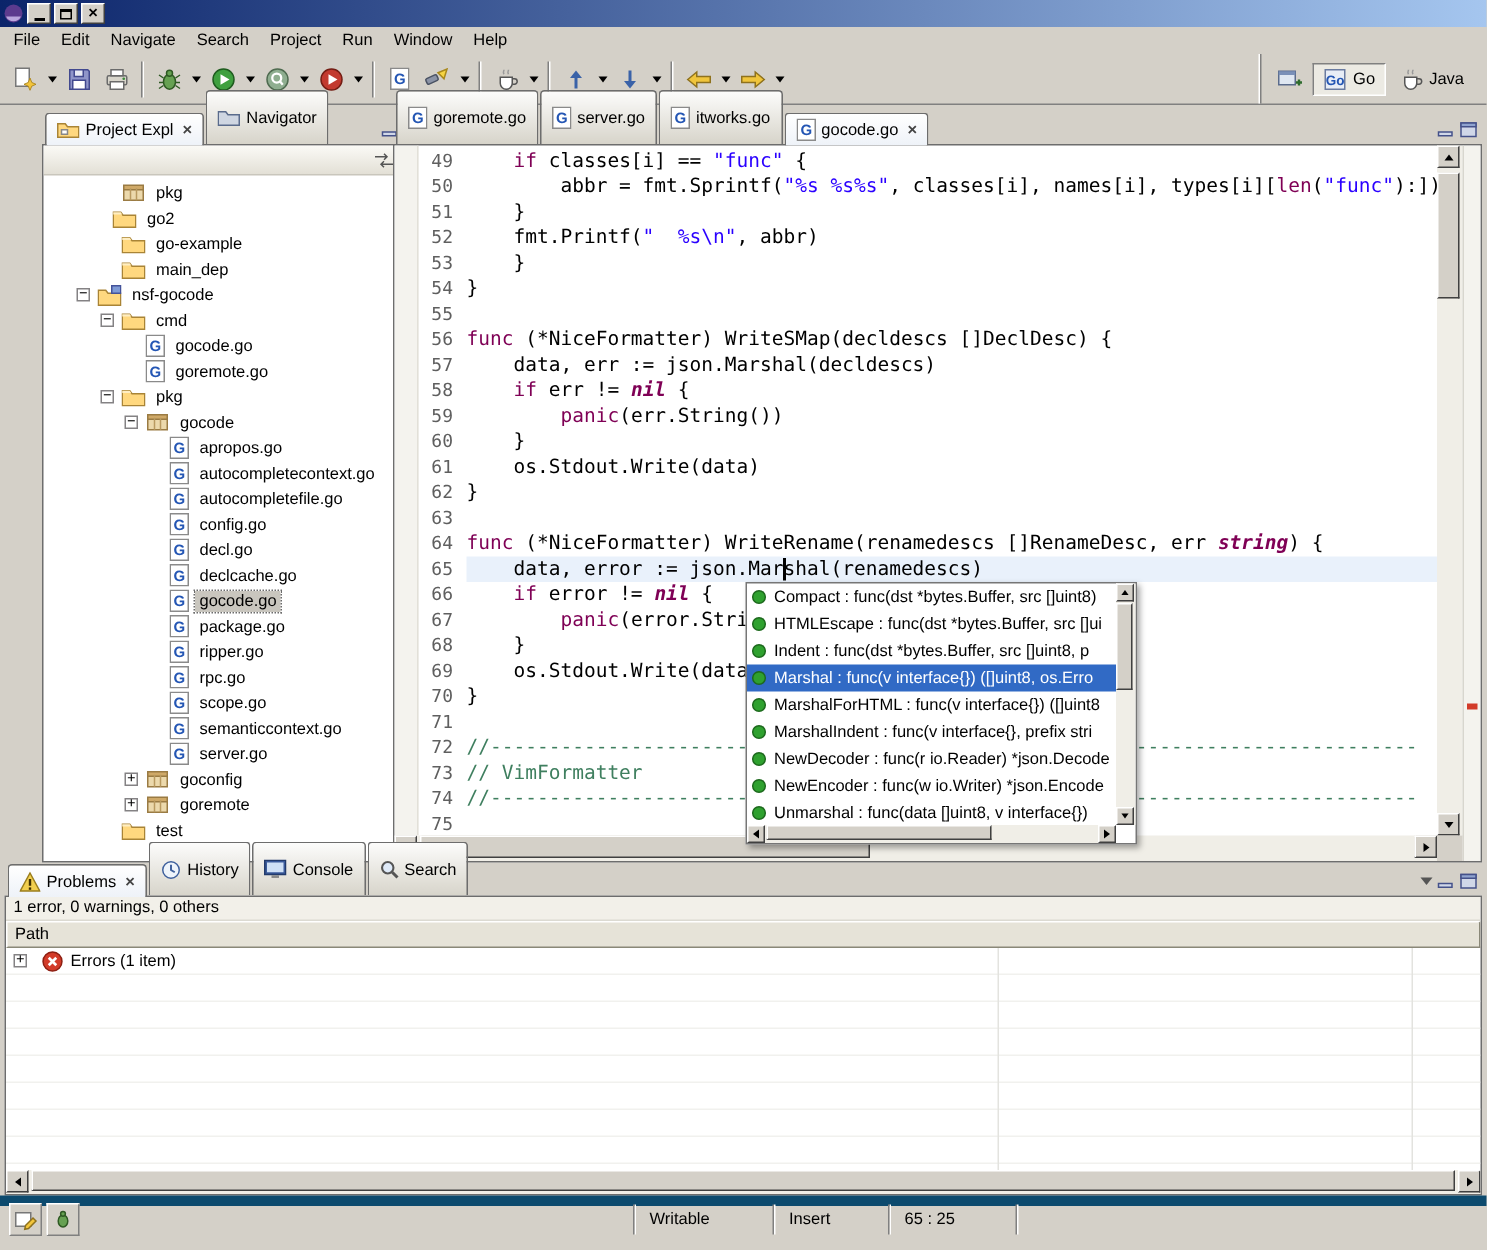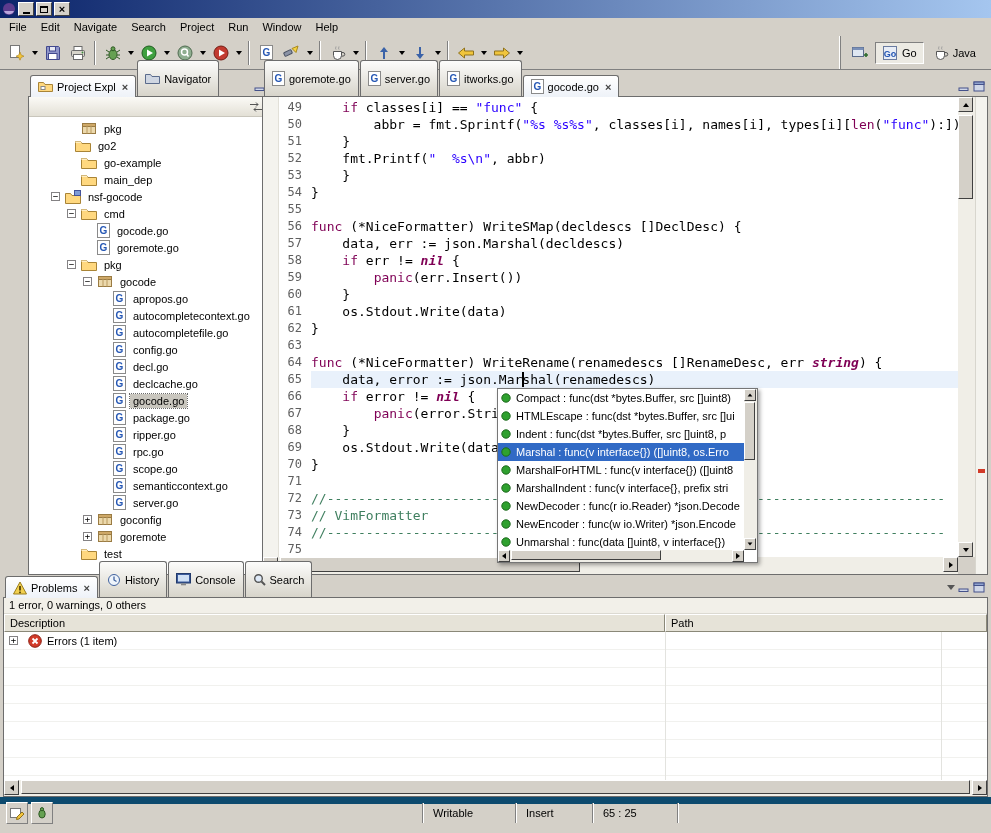--- a/index.html
+++ b/index.html
@@ -764,21 +764,21 @@
       <div class="cline"><span>    </span><span class="kw">if</span><span> classes[i] == </span><span class="str">"func"</span><span> {</span></div>
           <div class="cline"><span>        abbr = fmt.Sprintf(</span><span class="str">"%s %s%s"</span><span>, classes[i], names[i], types[i][</span><span class="kw">len</span><span>(</span><span class="str">"func"</span><span>):])</span></div>
           <div class="cline"><span>    }</span></div>
           <div class="cline"><span>    fmt.Printf(</span><span class="str">"  %s\n"</span><span>, abbr)</span></div>
           <div class="cline"><span>    }</span></div>
           <div class="cline"><span>}</span></div>
           <div class="cline">&nbsp;</div>
           <div class="cline"><span class="kw">func</span><span> (*NiceFormatter) WriteSMap(decldescs []DeclDesc) {</span></div>
           <div class="cline"><span>    data, err := json.Marshal(decldescs)</span></div>
           <div class="cline"><span>    </span><span class="kw">if</span><span> err != </span><span class="kwi">nil</span><span> {</span></div>
-          <div class="cline"><span>        </span><span class="kw">panic</span><span>(err.Insert())</span></div>
+          <div class="cline"><span>        </span><span class="kw">panic</span><span>(err.String())</span></div>
           <div class="cline"><span>    }</span></div>
           <div class="cline"><span>    os.Stdout.Write(data)</span></div>
           <div class="cline"><span>}</span></div>
           <div class="cline">&nbsp;</div>
           <div class="cline"><span class="kw">func</span><span> (*NiceFormatter) WriteRename(renamedescs []RenameDesc, err </span><span class="kwi">string</span><span>) {</span></div>
           <div class="cline current"><span>    data, error := json.Marshal(renamedescs)</span></div>
           <div class="cline"><span>    </span><span class="kw">if</span><span> error != </span><span class="kwi">nil</span><span> {</span></div>
           <div class="cline"><span>        </span><span class="kw">panic</span><span>(error.String())</span></div>
           <div class="cline"><span>    }</span></div>
           <div class="cline"><span>    os.Stdout.Write(data)</span></div>
@@ -962,23 +962,20 @@
           <svg width="12" height="11">
             <rect x="1" y="1" width="10" height="9" fill="#d0d7e8" stroke="#44518a"></rect>
             <rect x="1" y="1" width="10" height="2.5" fill="#8fa3cf" stroke="#44518a"></rect>
           </svg>
         </span>
     </div>
   </div>
   <div id="bottom-body">
     <div id="problems-summary">1 error, 0 warnings, 0 others</div>
     <div id="problems-header">
-        <div class="hcell hcol0">
-          <span>Description</span>
-        </div>
         <div class="hcell hcol2">
           <span>Path</span>
         </div>
       </div>
     <div id="problems-rows">
         <div class="prow">
           <span class="expander">+</span>
           <span class="ico">
             <svg width="14" height="14">
               <circle cx="7" cy="7" r="6.3" fill="#d23b29" stroke="#8e1f12"></circle>

